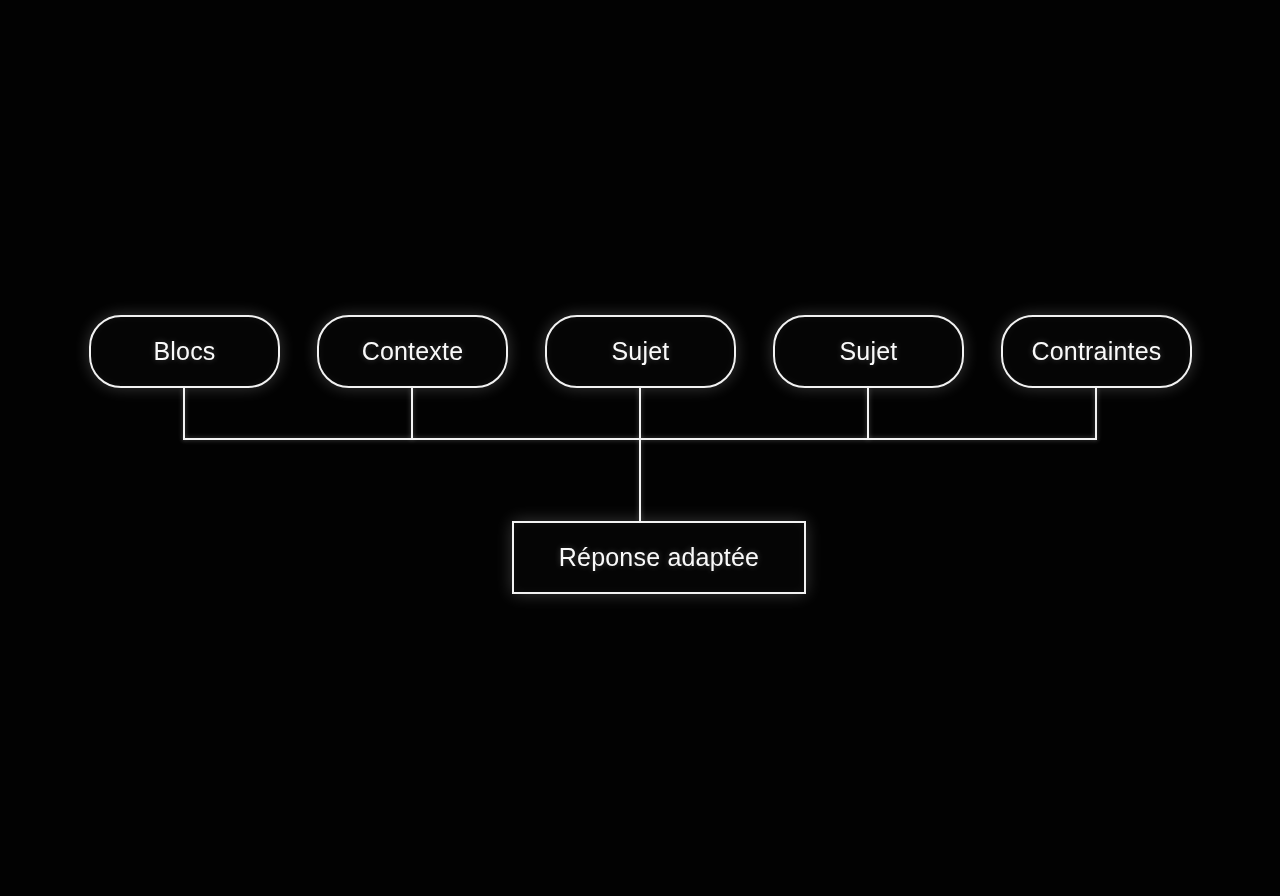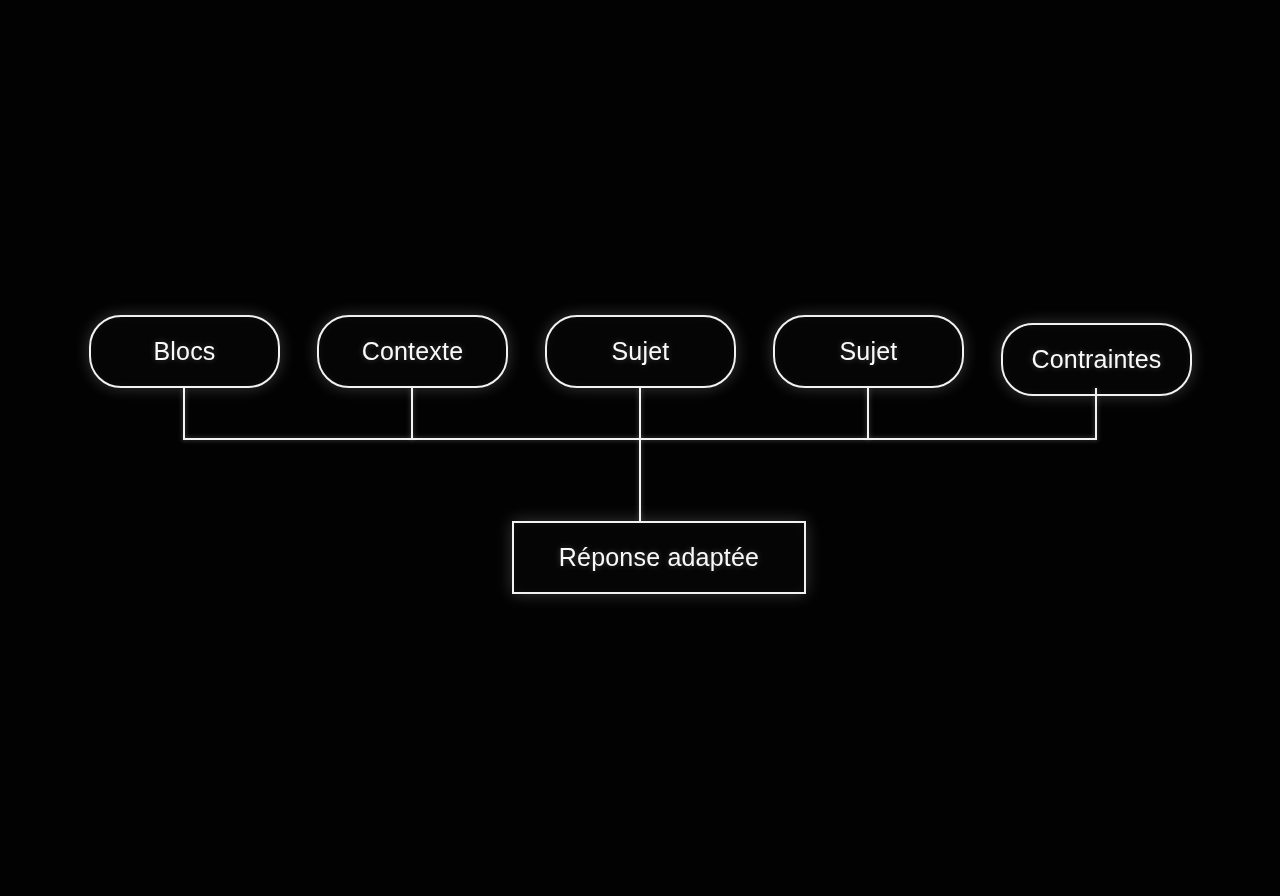--- a/index.html
+++ b/index.html
@@ -25,21 +25,21 @@
     font-size:25px;
     letter-spacing:0.2px;
     box-shadow:0 0 16px rgba(255,255,255,0.22), inset 0 0 10px rgba(255,255,255,0.05);
     text-shadow:0 0 6px rgba(255,255,255,0.25);
   }
   .top-node{top:315px;width:191px;height:73px;border-radius:32px;}
   .n0{left:89px;}
   .n1{left:317px;}
   .n2{left:545px;}
   .n3{left:773px;}
-  .n4{left:1001px;margin-top:8px;}
+  .n4{left:1001px;}
   .result-node{left:512px;top:521px;width:294px;height:73px;}
   .connector{
     position:absolute;
     background:var(--line);
     box-shadow:0 0 5px rgba(255,255,255,0.35);
   }
   .v{width:2px;}
   .h{height:2px;}
   .drop{top:388px;height:52px;}
   .d0{left:183px;}

